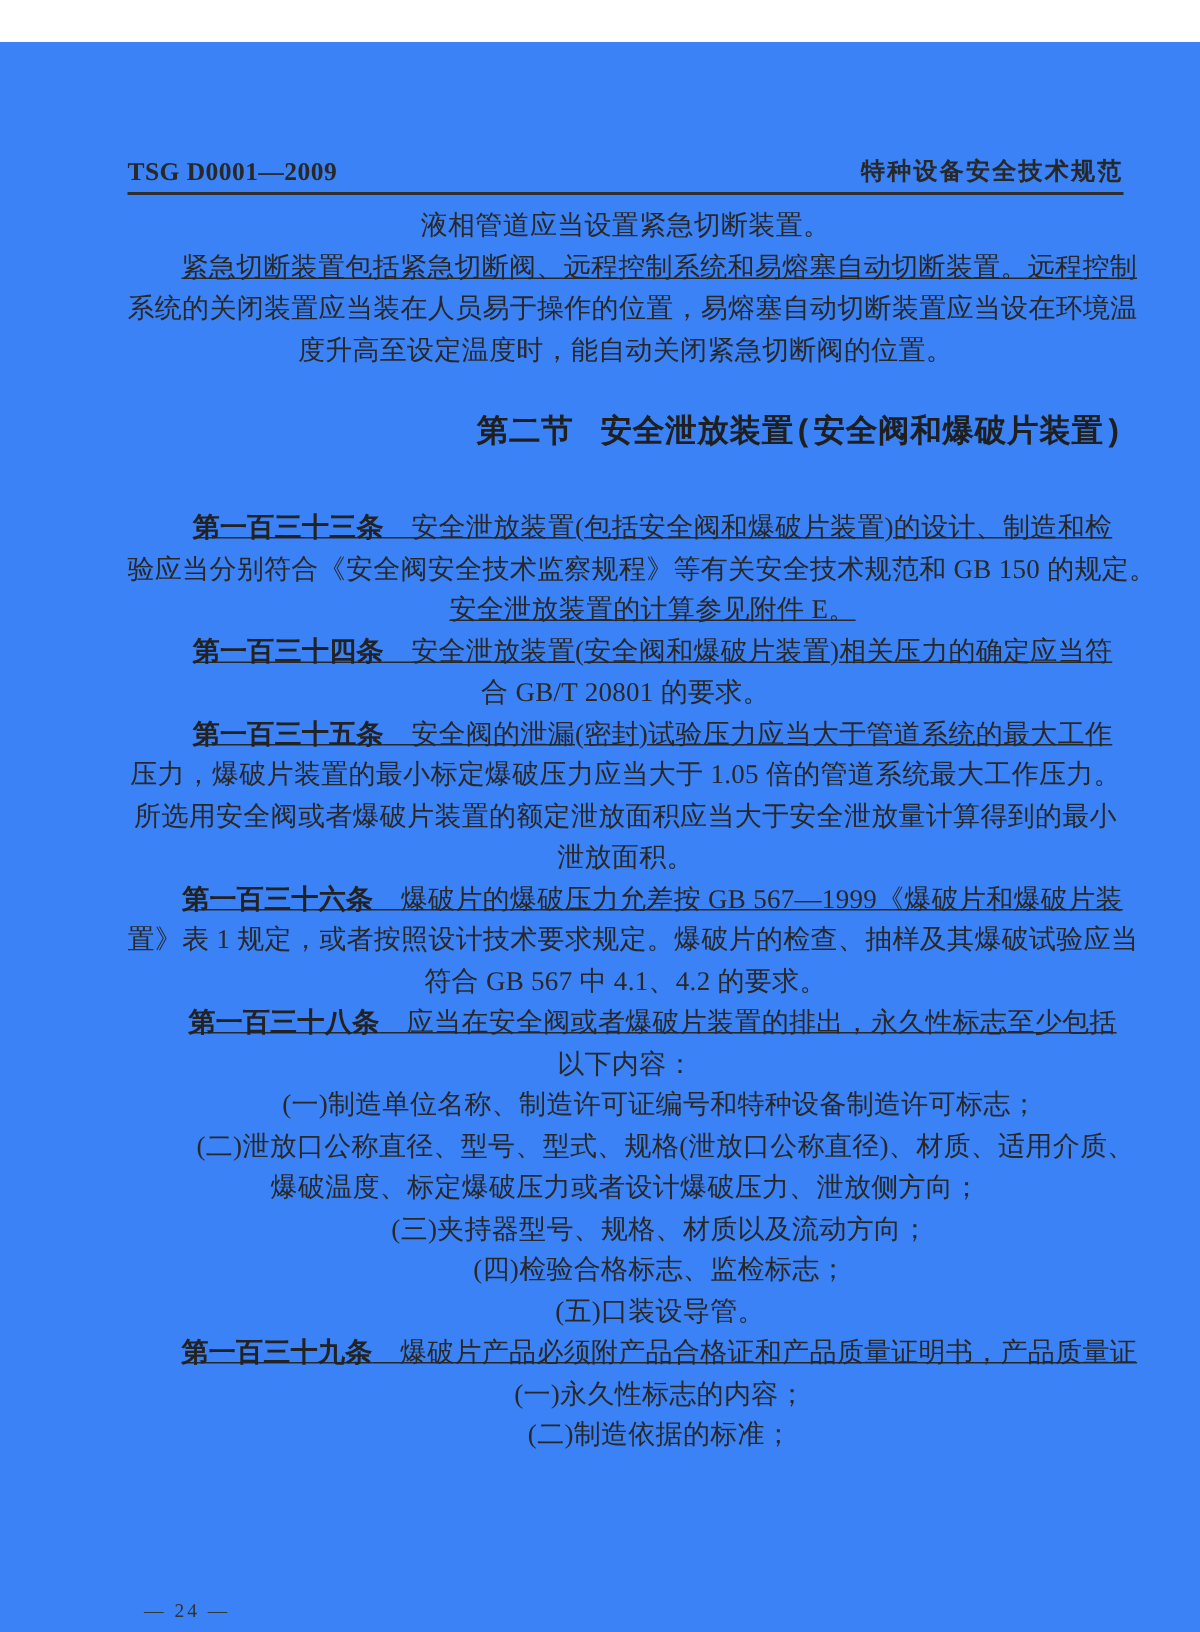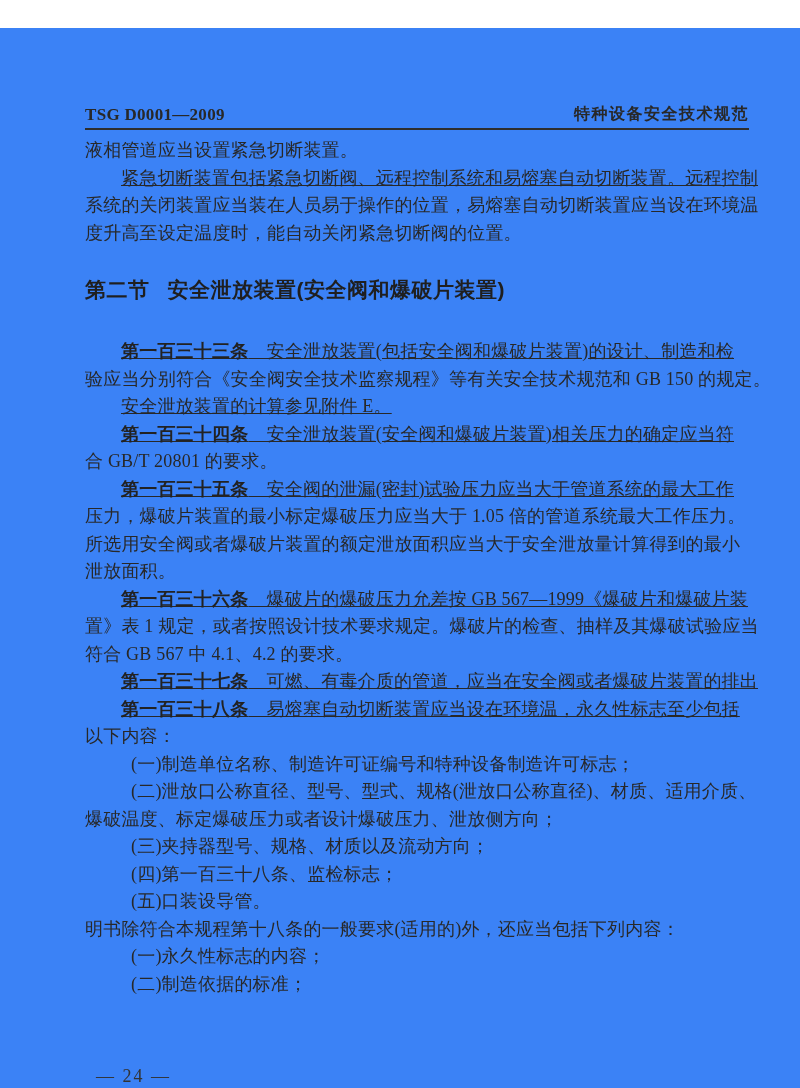--- a/index.html
+++ b/index.html
@@ -27,42 +27,43 @@
     font-family:"Liberation Sans","DejaVu Sans",sans-serif;
     font-weight:bold;font-size:16px;letter-spacing:1.5px;padding-left:20px;
   }
   
   .body{position:absolute;left:85px;top:109px;width:664px;}
   .ln{
     height:27.5px;line-height:27.5px;
     font-size:18px;
     white-space:nowrap;
     letter-spacing:.2px;
+    text-align:center;
   }
   .ind{text-indent:36px;text-decoration:underline;}
   .ind-li{text-indent:46px;}
   .art{
     font-family:"Liberation Sans","DejaVu Sans",sans-serif;
     font-weight:bold;color:#222;
   }
   .section-heading{
     margin:0;
     padding:27px 0 33px 0;
-    text-align:left;
-    font-family:Liberation Sans, sans-serif;
+    text-align:right;
+    font-family:Liberation Mono, monospace;
     font-weight:bold;
     font-size:21px;line-height:31px;
     color:#1f1f1f;
     letter-spacing:.5px;
   }
   .section-heading .sec-label{margin-right:18px;}
   
   .footer{
     position:absolute;left:96px;top:1038px;
-    font-size:18px;letter-spacing:2px;color:#333;
+    font-size:13px;letter-spacing:2px;color:#333;
     font-family:"Liberation Serif","DejaVu Serif",serif;
   }
 </style>
 </head>
 <body>
 
 <div class="page">
 
   <div class="header">
     <span class="doc-code">TSG D0001—2009</span>
@@ -83,30 +84,29 @@
     <div class="ln ind"><span>安全泄放装置的计算参见附件 E。</span></div>
     <div class="ln ind"><span class="art">第一百三十四条</span><span>　安全泄放装置(安全阀和爆破片装置)相关压力的确定应当符</span></div>
     <div class="ln"><span>合 GB/T 20801 的要求。</span></div>
     <div class="ln ind"><span class="art">第一百三十五条</span><span>　安全阀的泄漏(密封)试验压力应当大于管道系统的最大工作</span></div>
     <div class="ln"><span>压力，爆破片装置的最小标定爆破压力应当大于 1.05 倍的管道系统最大工作压力。</span></div>
     <div class="ln"><span>所选用安全阀或者爆破片装置的额定泄放面积应当大于安全泄放量计算得到的最小</span></div>
     <div class="ln"><span>泄放面积。</span></div>
     <div class="ln ind"><span class="art">第一百三十六条</span><span>　爆破片的爆破压力允差按 GB 567—1999《爆破片和爆破片装</span></div>
     <div class="ln"><span>置》表 1 规定，或者按照设计技术要求规定。爆破片的检查、抽样及其爆破试验应当</span></div>
     <div class="ln"><span>符合 GB 567 中 4.1、4.2 的要求。</span></div>
-    <div class="ln ind"><span class="art">第一百三十七条</span><span>　可燃、有毒介质的管道，应当在安全阀或者爆破片装置的排出</span></div>
-    <div class="ln ind"><span class="art">第一百三十八条</span><span>　易熔塞自动切断装置应当设在环境温，永久性标志至少包括</span></div>
+    <div class="ln ind"><span class="art">第一百三十八条</span><span>　应当在安全阀或者爆破片装置的排出，永久性标志至少包括</span></div>
     <div class="ln"><span>以下内容：</span></div>
     <div class="ln ind-li"><span>(一)制造单位名称、制造许可证编号和特种设备制造许可标志；</span></div>
     <div class="ln ind-li"><span>(二)泄放口公称直径、型号、型式、规格(泄放口公称直径)、材质、适用介质、</span></div>
     <div class="ln"><span>爆破温度、标定爆破压力或者设计爆破压力、泄放侧方向；</span></div>
     <div class="ln ind-li"><span>(三)夹持器型号、规格、材质以及流动方向；</span></div>
-    <div class="ln ind-li"><span>(四)第一百三十八条、监检标志；</span></div>
+    <div class="ln ind-li"><span>(四)检验合格标志、监检标志；</span></div>
     <div class="ln ind-li"><span>(五)口装设导管。</span></div>
-    <div class="ln"><span>明书除符合本规程第十八条的一般要求(适用的)外，还应当包括下列内容：</span></div>
+    <div class="ln ind"><span class="art">第一百三十九条</span><span>　爆破片产品必须附产品合格证和产品质量证明书，产品质量证</span></div>
     <div class="ln ind-li"><span>(一)永久性标志的内容；</span></div>
     <div class="ln ind-li"><span>(二)制造依据的标准；</span></div>
 
   </div>
 
   <div class="footer">— 24 —</div>
 
 </div>
 
 </body></html>

